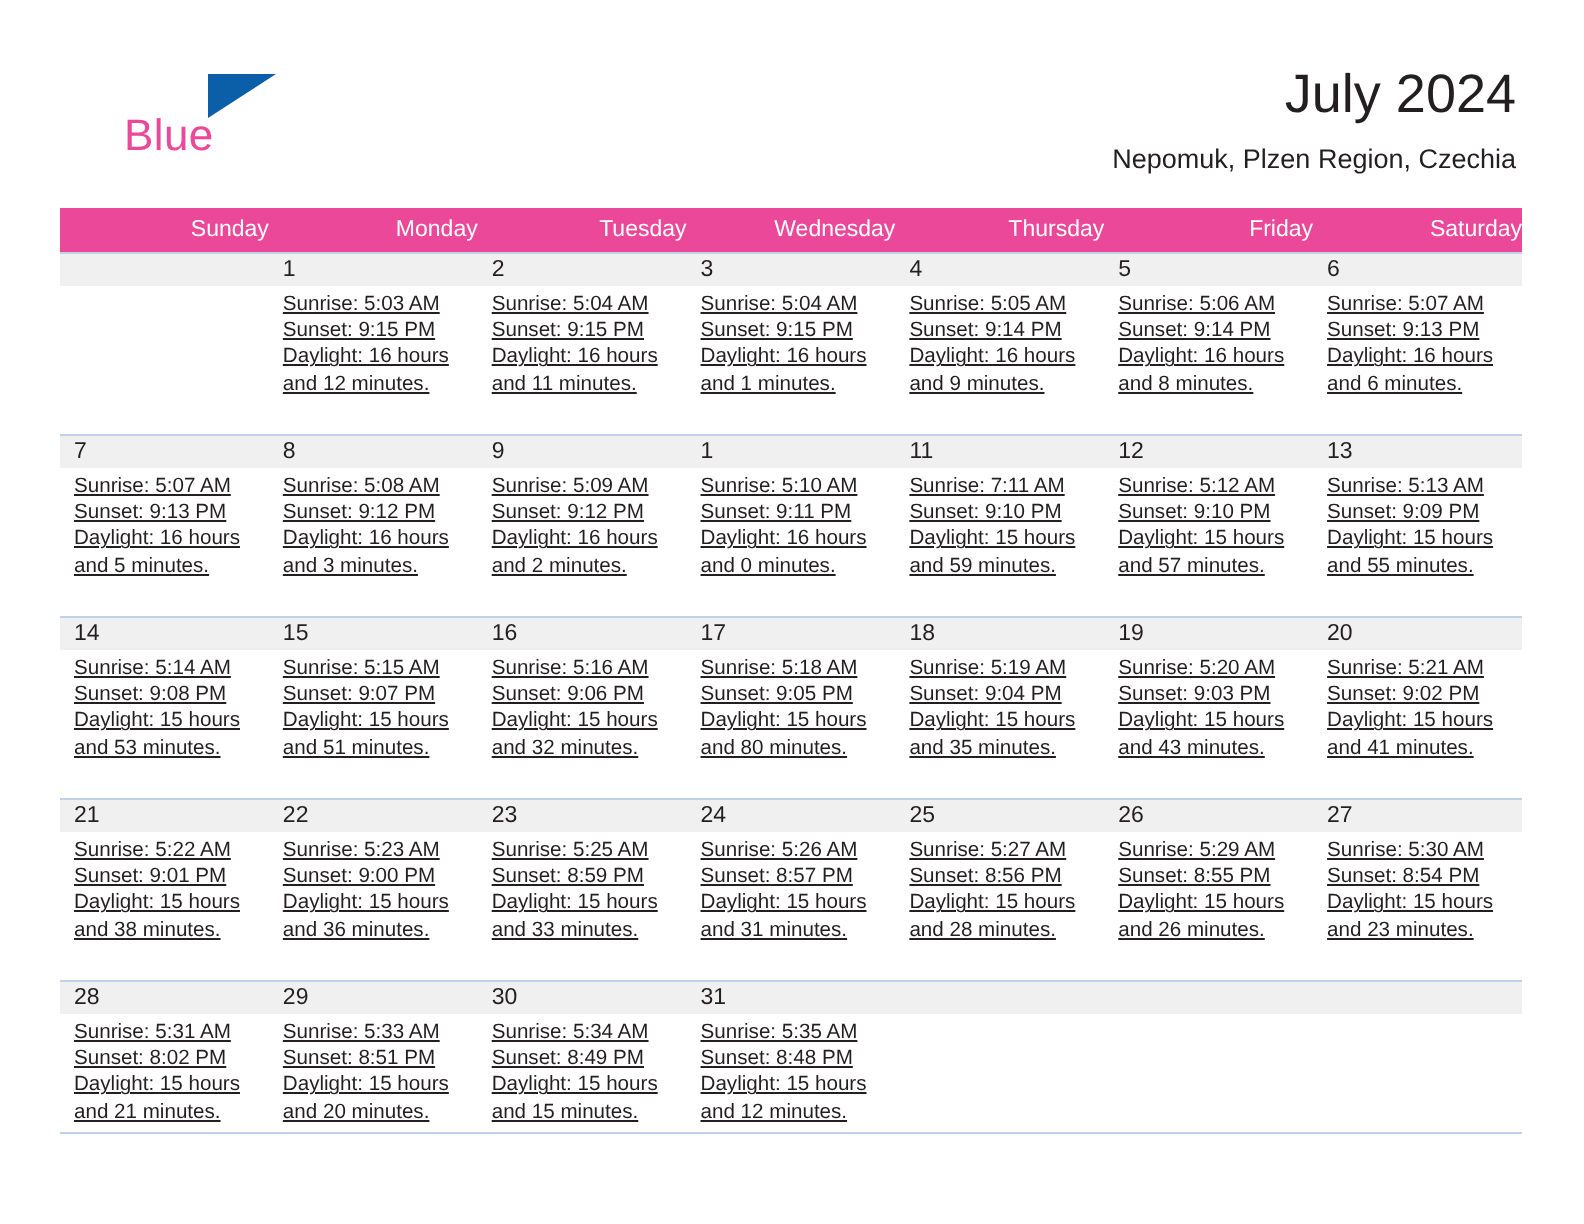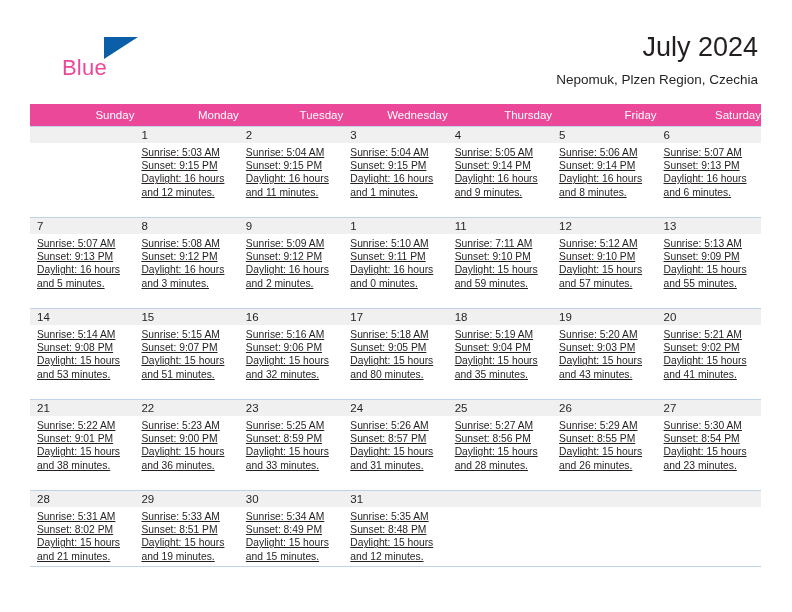--- a/index.html
+++ b/index.html
@@ -507,21 +507,21 @@
               </div>
             </div>
           </td>
           <td>
             <div class="cell-inner">
               <div class="daynum-band">29</div>
               <div class="cell-lines">
                 <div>Sunrise: 5:33 AM</div>
                 <div>Sunset: 8:51 PM</div>
                 <div>Daylight: 15 hours</div>
-                <div>and 19 minutes.</div>
+                <div>and 20 minutes.</div>
               </div>
             </div>
           </td>
           <td>
             <div class="cell-inner">
               <div class="daynum-band">30</div>
               <div class="cell-lines">
                 <div>Sunrise: 5:34 AM</div>
                 <div>Sunset: 8:49 PM</div>
                 <div>Daylight: 15 hours</div>

